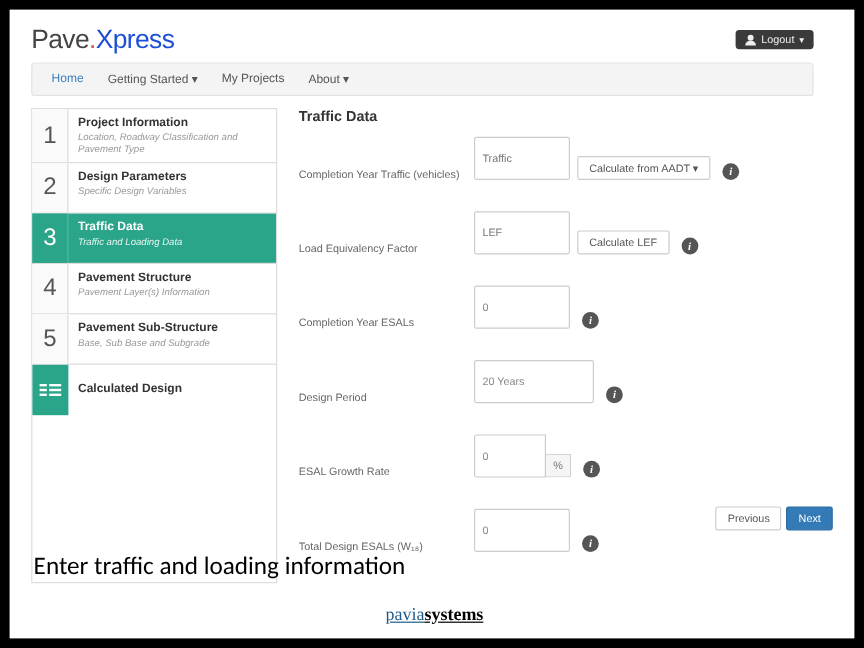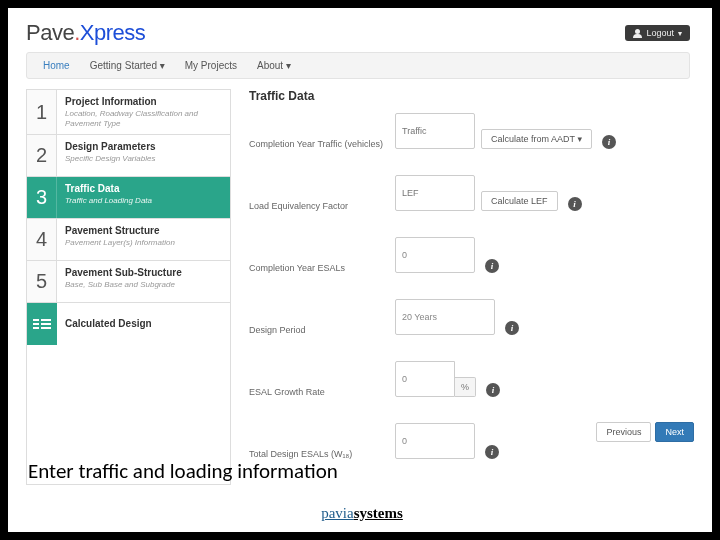--- a/index.html
+++ b/index.html
@@ -1,18 +1,18 @@
 <!DOCTYPE html>
 <html><head>
 <meta charset="utf-8">
 <style>
   * { box-sizing: border-box; margin: 0; padding: 0; }
   body { font-family: Arial, Helvetica, sans-serif; background: #000; width: 720px; height: 540px; overflow: hidden; font-size: 11px; color: #333; }
   .frame { background: #fff; margin: 8px; width: 704px; height: 524px; position: relative; }
-  .app { padding: 12px 22px 0 18px; }
+  .app { padding: 12px 34px 0 18px; }
   .topbar { display: flex; justify-content: space-between; align-items: center; margin-bottom: 6px; }
   .logo { display: flex; align-items: baseline; font-size: 22px; font-weight: 300; letter-spacing: -0.5px; }
   .logo .pave { color: #444; font-weight: 400; }
   .logo .dot { color: #d9534f; }
   .logo .xpress { color: #1d4ed8; font-weight: 300; }
   .logout-btn { background: #3a3a3a; color: #eee; border-radius: 3px; padding: 3px 8px; font-size: 9px; display: flex; align-items: center; gap: 4px; }
   .logout-btn .caret { font-size: 8px; }
   .navbar { background: #f4f4f4; border: 1px solid #e3e3e3; border-radius: 3px; padding: 4px 8px; display: flex; gap: 4px; font-size: 10px; color: #666; margin-bottom: 10px; }
   .nav-item { padding: 3px 8px; color: #555; }
   .nav-item.link { color: #3a7fbf; }

